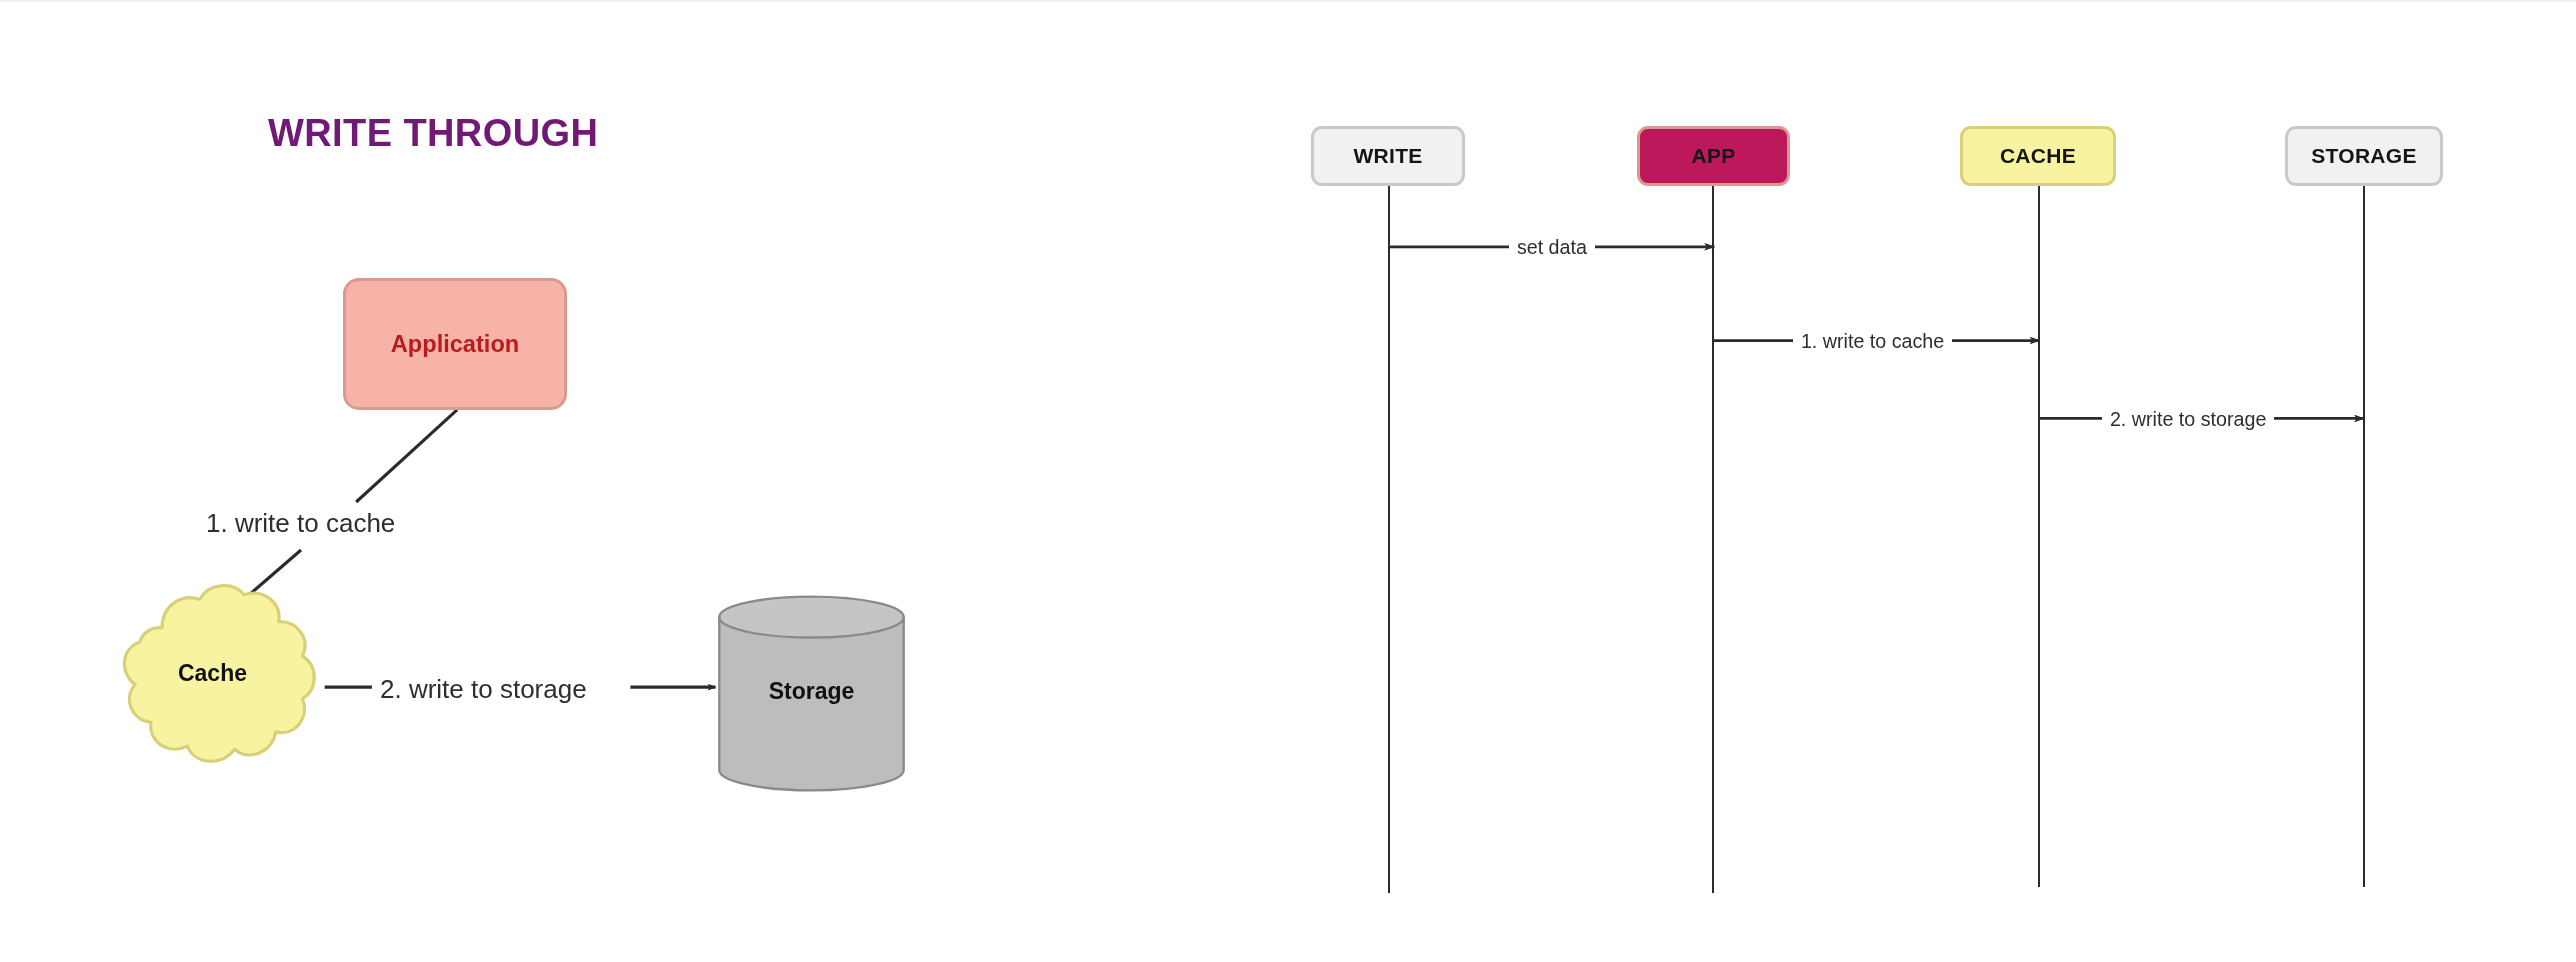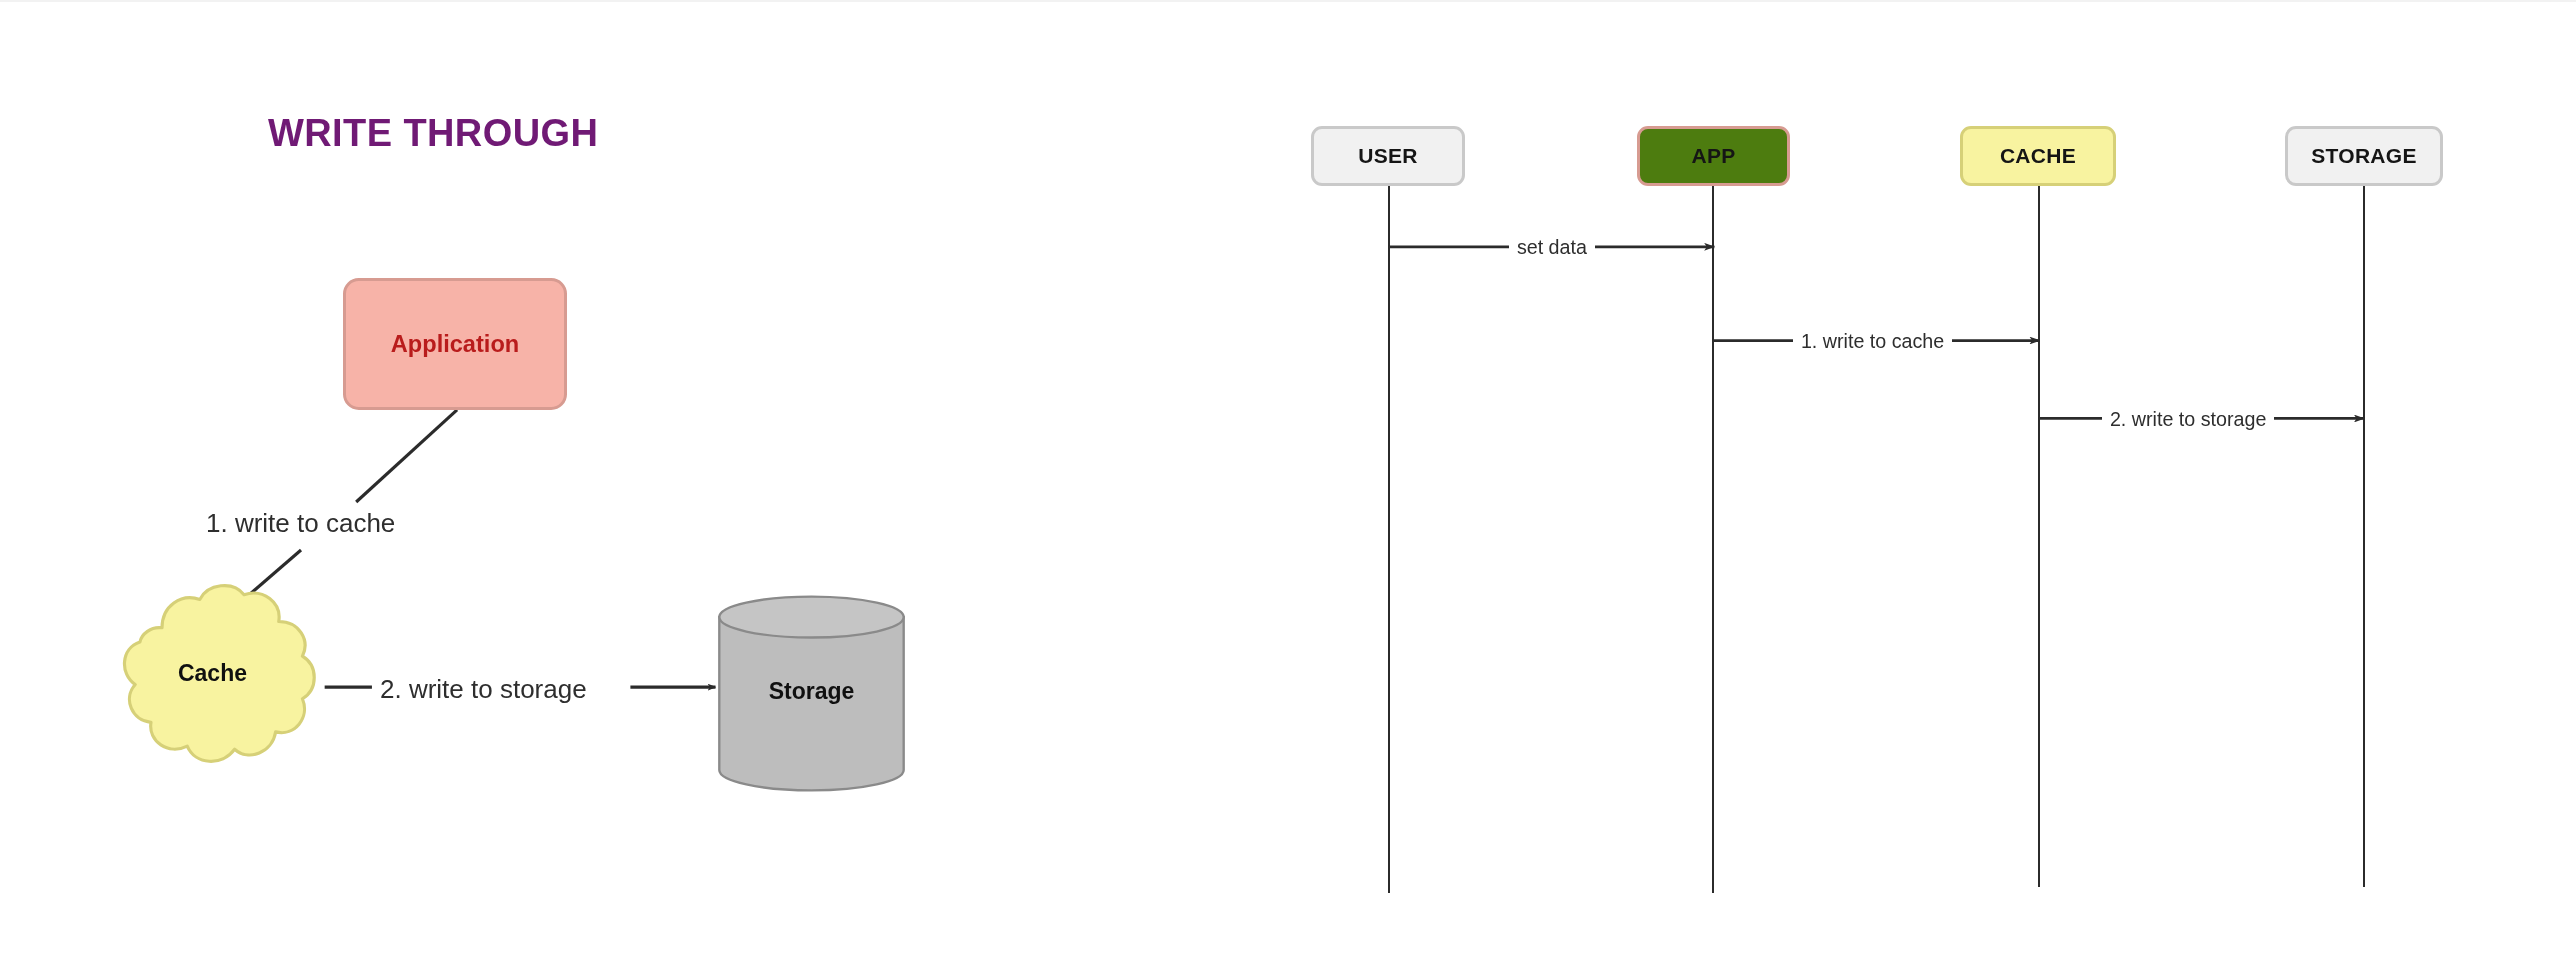--- a/index.html
+++ b/index.html
@@ -124,21 +124,21 @@
     border-radius: 11px;
     display: flex;
     align-items: center;
     justify-content: center;
     font-size: 21px;
     font-weight: bold;
     color: #151515;
     letter-spacing: 0.3px;
   }
   .participant.gray   { background: #f1f1f1; border: 3.2px solid #c9c9c9; }
-  .participant.salmon { background: #4d7c0f; border: 3.2px solid #d79b91; }
+  .participant.salmon { background: #be185d; border: 3.2px solid #d79b91; }
   .participant.yellow { background: #f8f3a0; border: 3.2px solid #d6d078; }
 
   .lifeline {
     position: absolute;
     top: 186px;
     width: 2.4px;
     background: #2b2b2b;
   }
   .msg-label {
     position: absolute;
@@ -207,21 +207,21 @@
   </div>
 
   <div class="edge-label" id="edge-label-write-cache">1. write to cache</div>
 
   <div class="edge-label" id="edge-label-write-storage">2. write to storage</div>
 </div>
 
 <div id="sequence-panel">
 
   <div class="participant gray" style="left:129px;  width:154px;">
-    <span>USER</span>
+    <span>WRITE</span>
   </div>
   <div class="participant salmon" style="left:455px;  width:153px;">
     <span>APP</span>
   </div>
   <div class="participant yellow" style="left:778px;  width:156px;">
     <span>CACHE</span>
   </div>
   <div class="participant gray" style="left:1103px; width:158px;">
     <span>STORAGE</span>
   </div>

